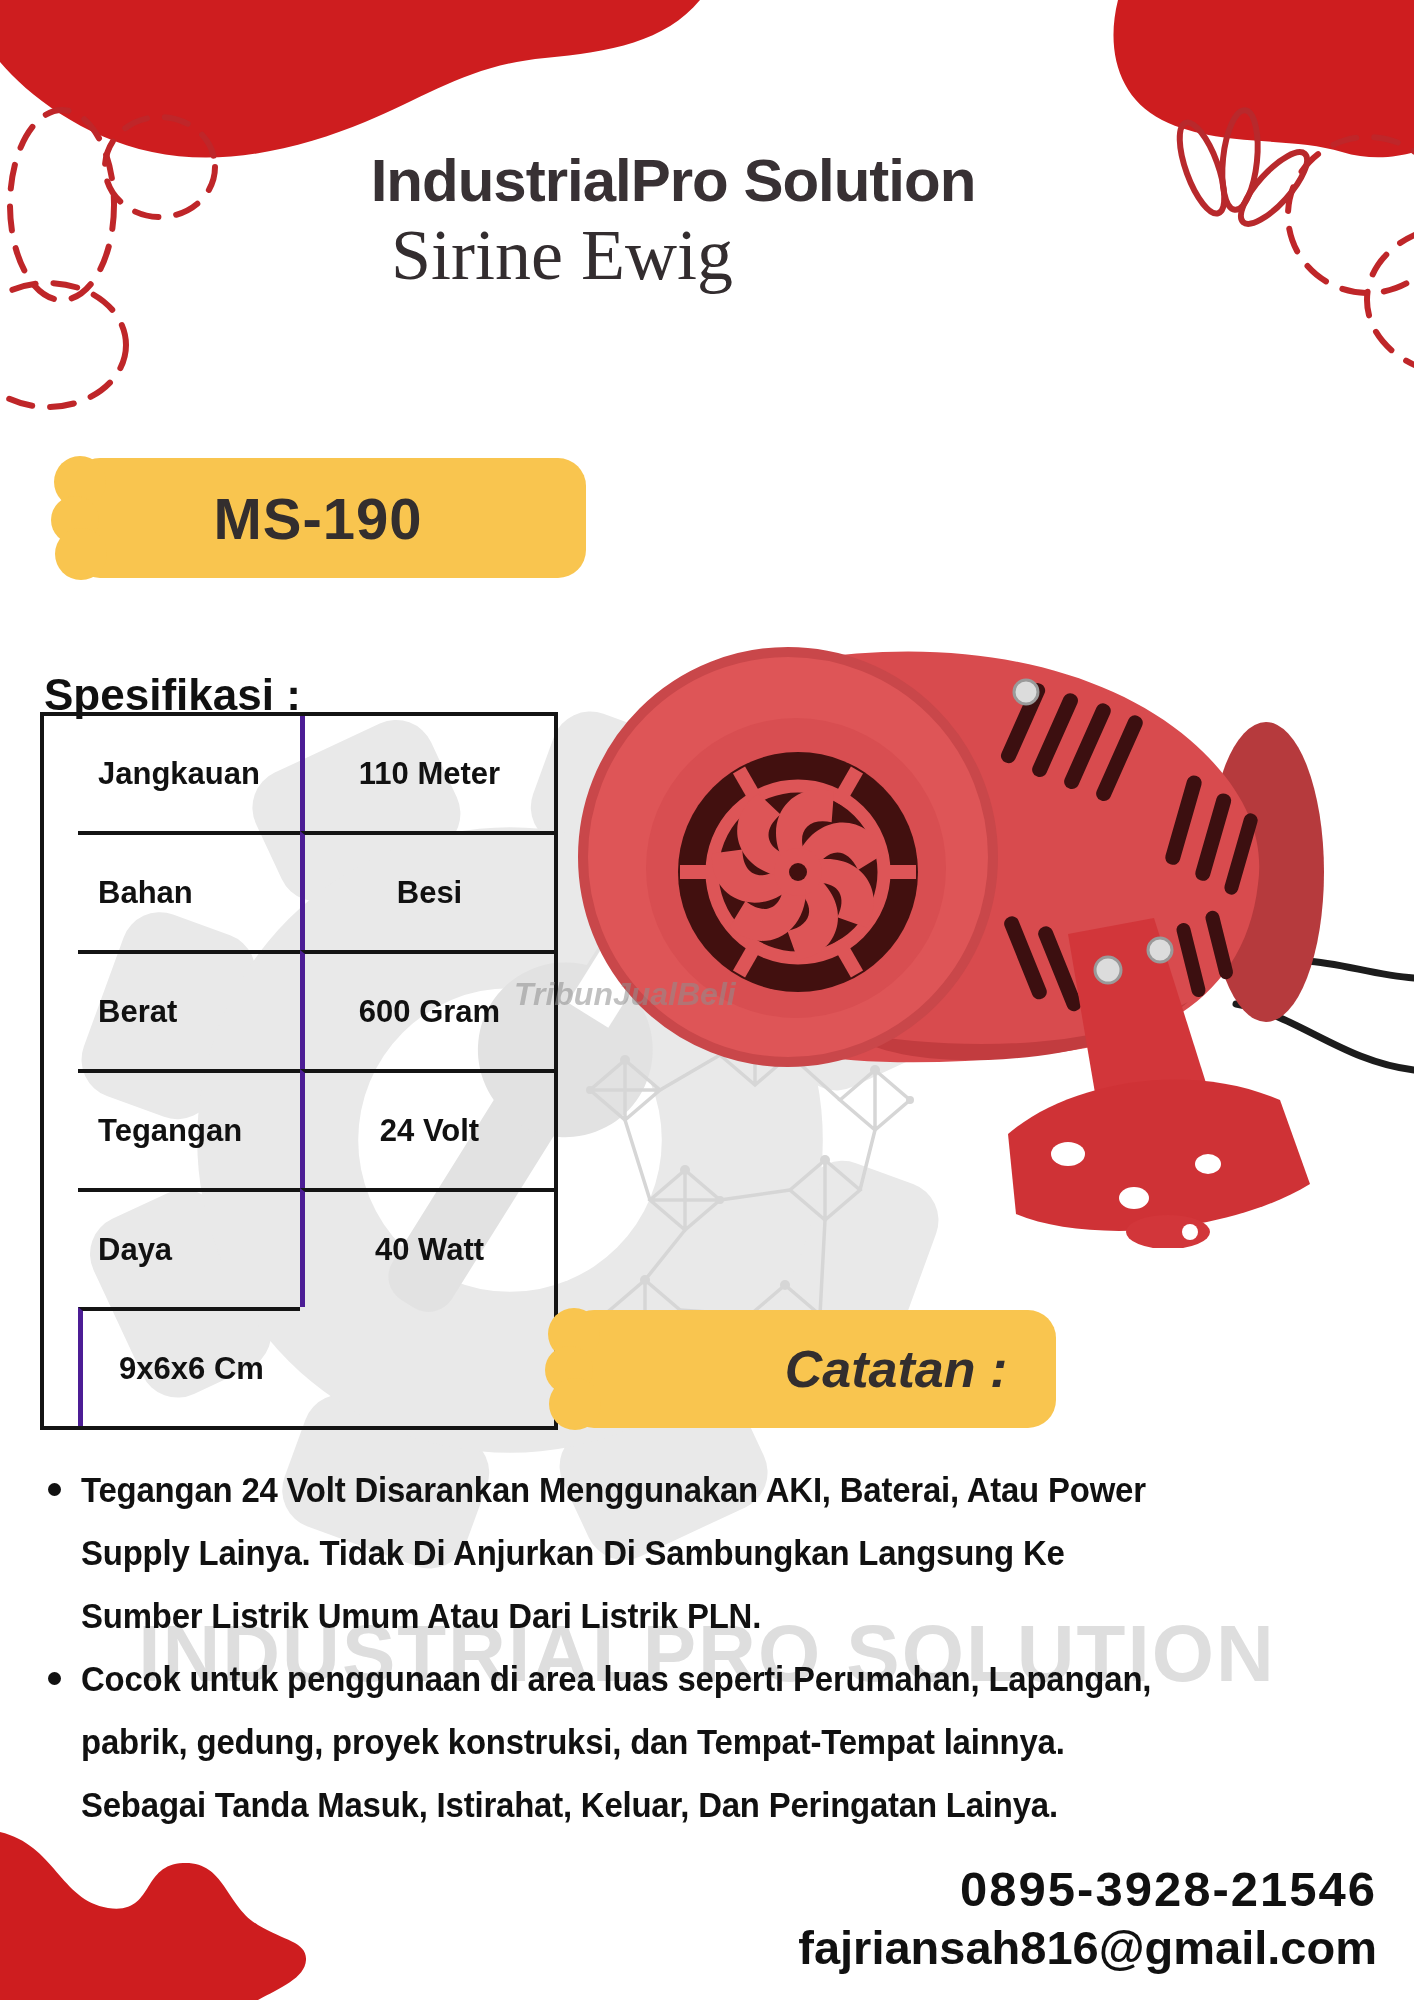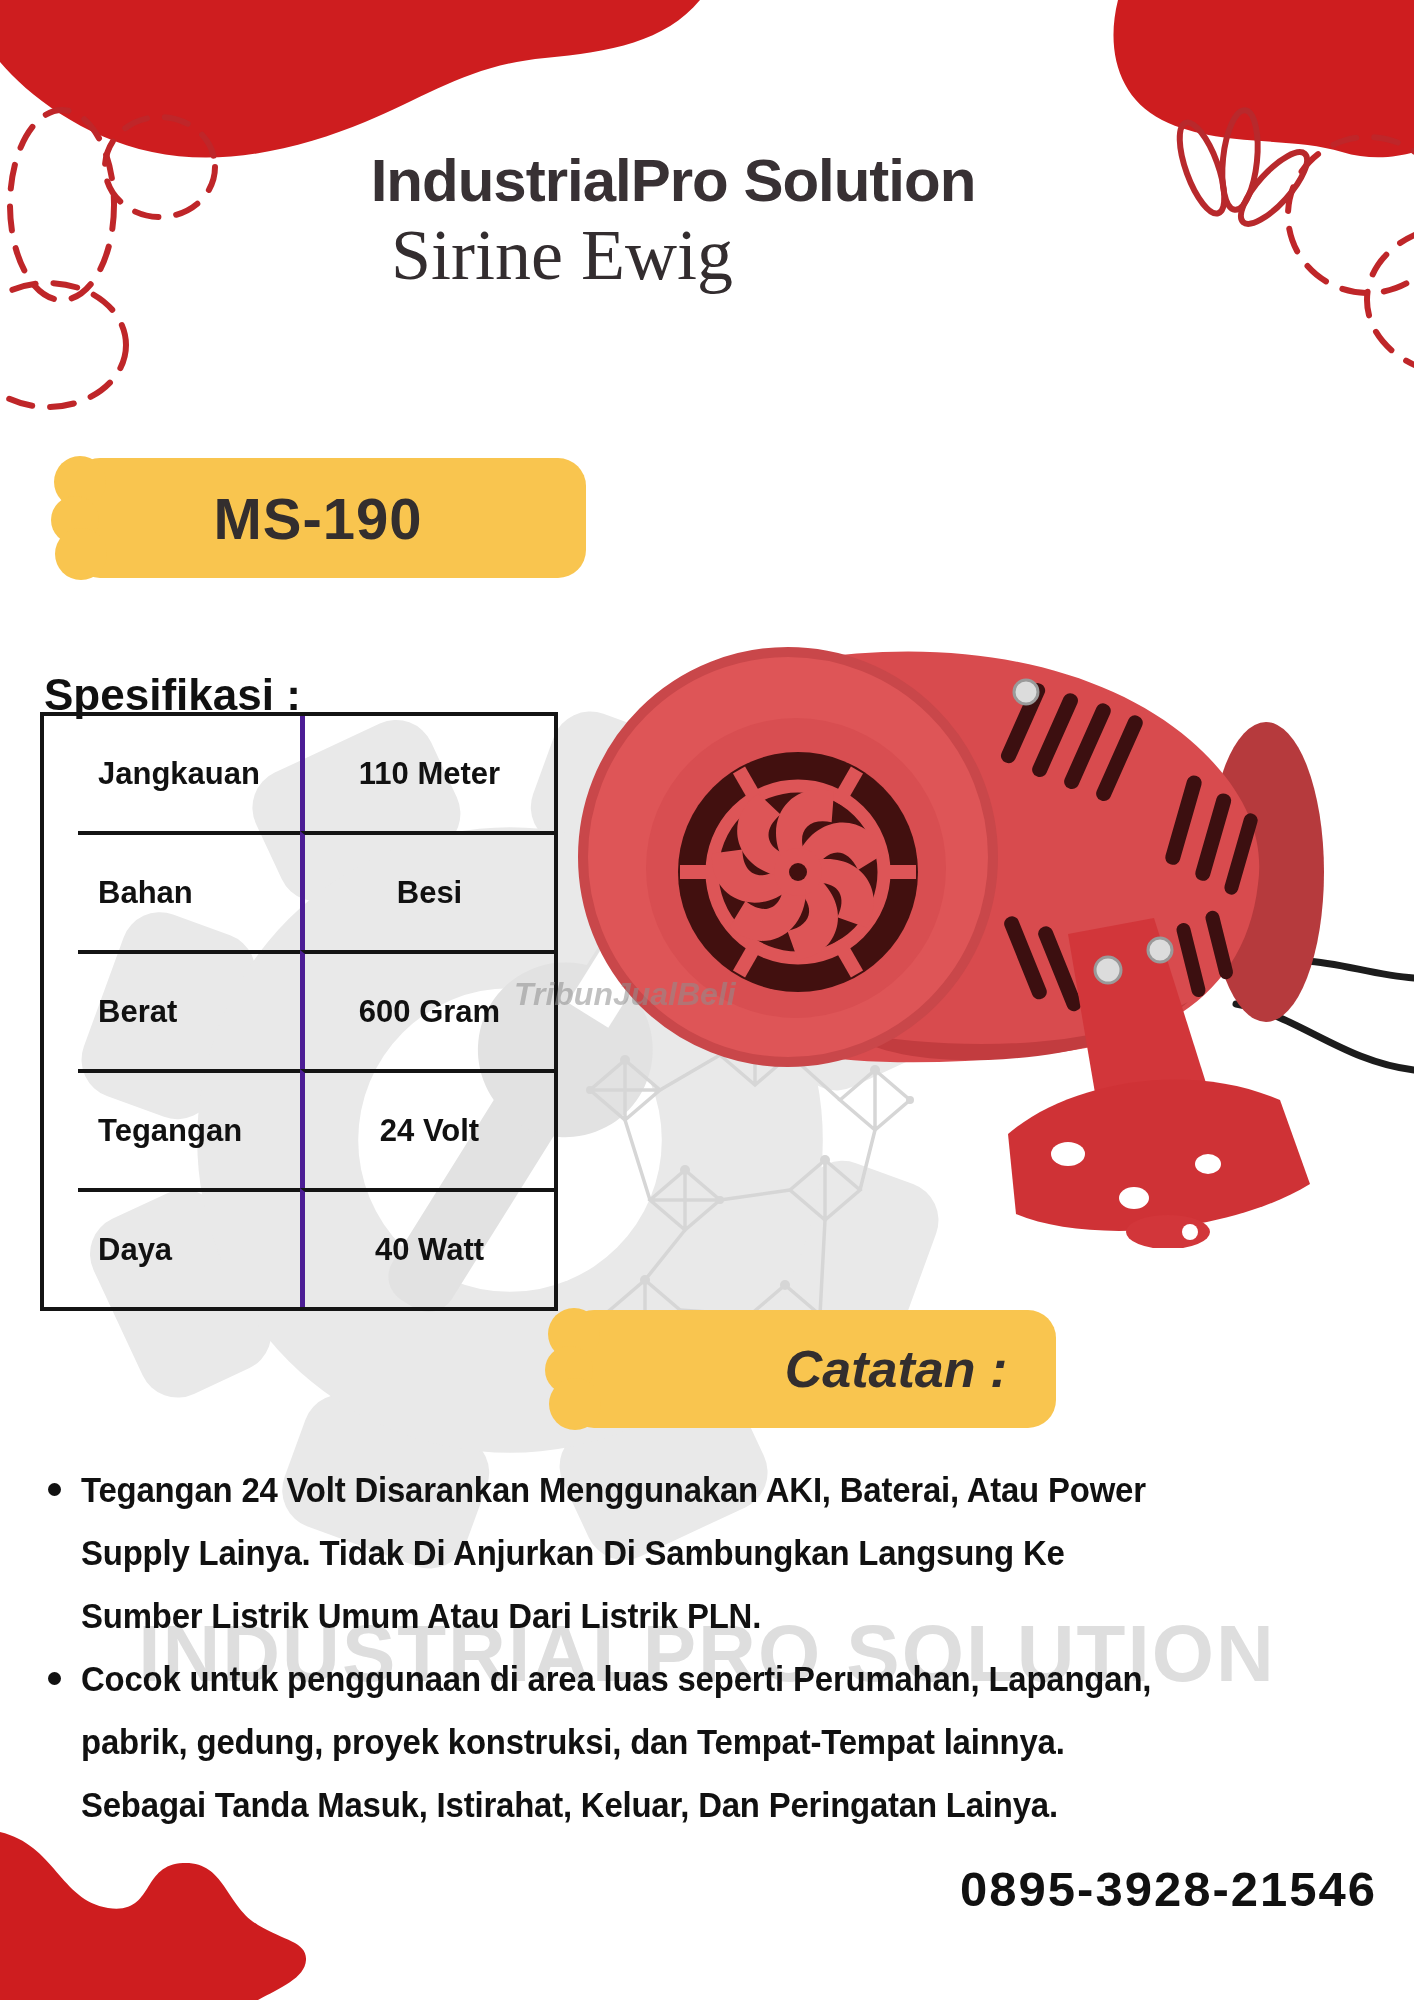--- a/index.html
+++ b/index.html
@@ -164,20 +164,21 @@
     <div class="cell cl first">Jangkauan</div>
     <div class="cell cv first">110 Meter</div>
     <div class="cell cl">Bahan</div>
     <div class="cell cv">Besi</div>
     <div class="cell cl">Berat</div>
     <div class="cell cv">600 Gram</div>
     <div class="cell cl">Tegangan</div>
     <div class="cell cv">24 Volt</div>
     <div class="cell cl">Daya</div>
     <div class="cell cv">40 Watt</div>
+    <div class="cell cv">9x6x6 Cm</div>
   </div>
 
   <svg class="photo-svg" viewBox="0 0 866 706" aria-hidden="true">
 
     <g stroke="#1c1c1c" stroke-width="7" fill="none" stroke-linecap="round">
       <path d="M700,428 C760,405 806,432 866,436"></path>
       <path d="M688,462 C748,472 795,520 866,528"></path>
     </g>
 
     <ellipse cx="718" cy="330" rx="58" ry="150" fill="#b63a3d"></ellipse>
@@ -263,15 +264,16 @@
       <div class="ntext">Tegangan 24 Volt Disarankan Menggunakan AKI, Baterai, Atau Power Supply Lainya. Tidak Di Anjurkan Di Sambungkan Langsung Ke Sumber Listrik Umum Atau Dari Listrik PLN.</div>
     </div>
     <div class="note">
       <span class="dot"></span>
       <div class="ntext">Cocok untuk penggunaan di area luas seperti Perumahan, Lapangan, pabrik, gedung, proyek konstruksi, dan Tempat-Tempat lainnya. Sebagai Tanda Masuk, Istirahat, Keluar, Dan Peringatan Lainya.</div>
     </div>
   </div>
 
   <div class="contact">
     <div class="phone">0895-3928-21546</div>
+    <div class="email">fajriansah816@gmail.com</div>
   </div>
 
 </div>
 
 </body></html>

